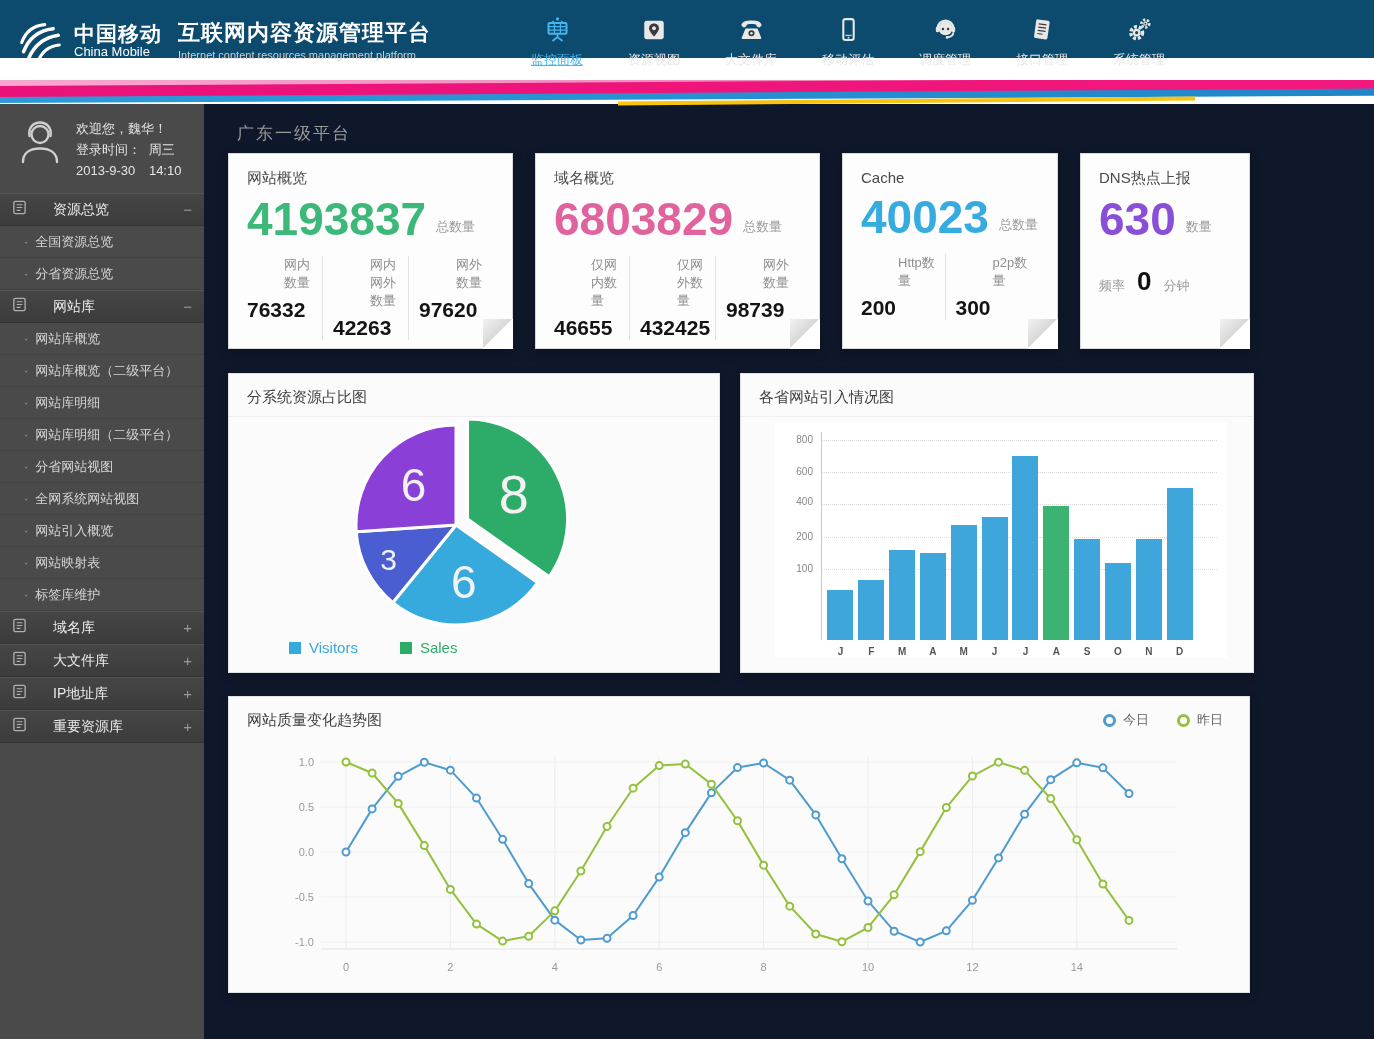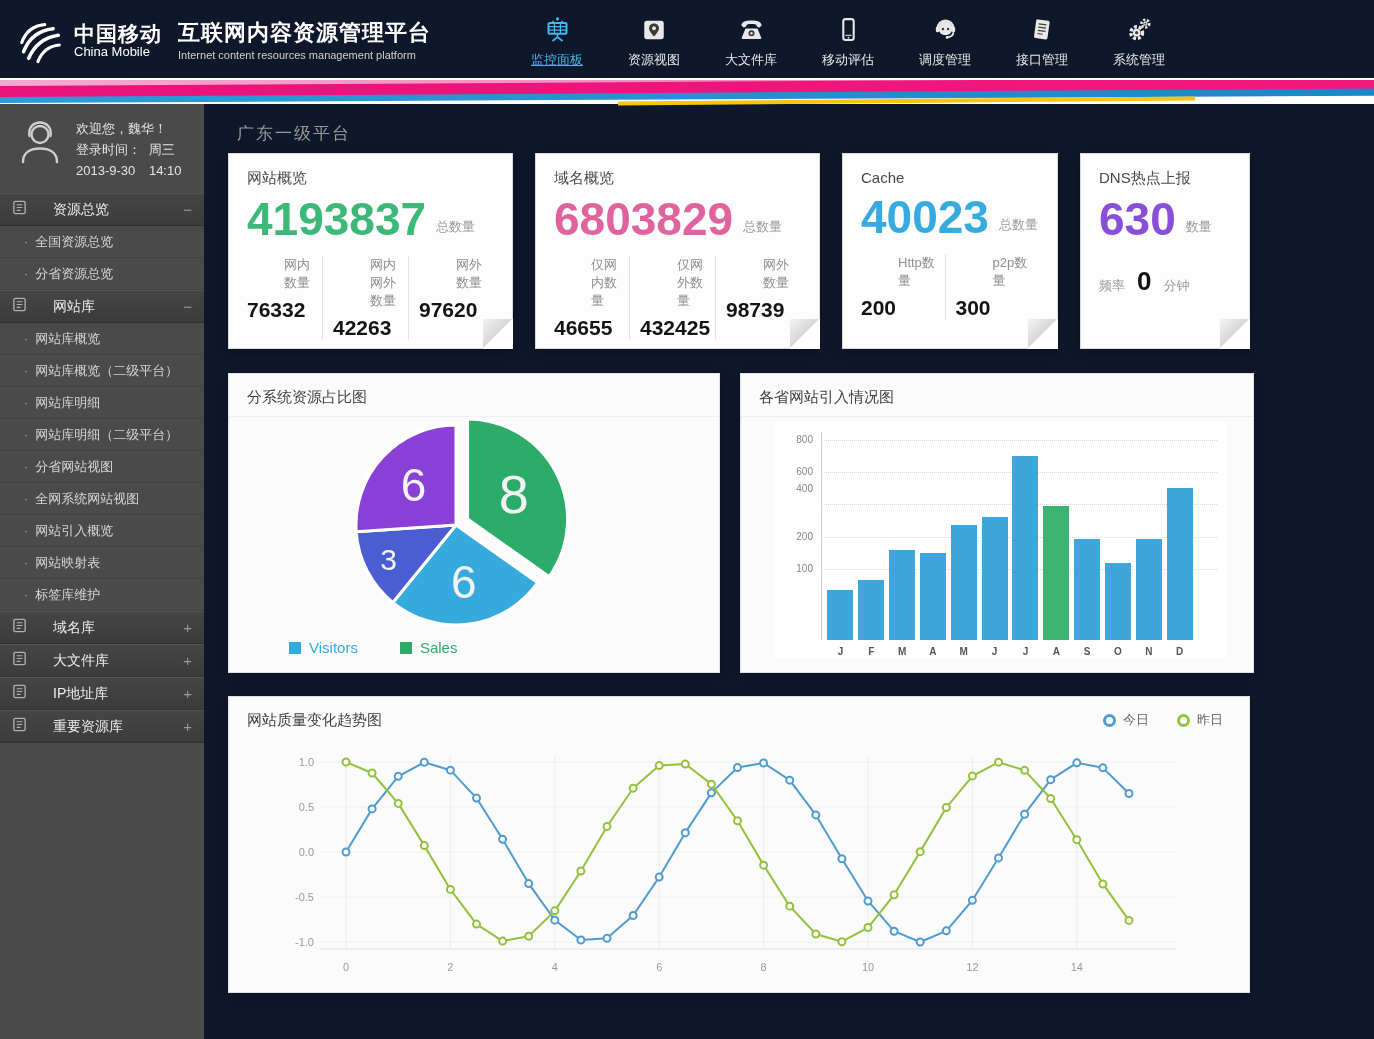--- a/index.html
+++ b/index.html
@@ -1,19 +1,19 @@
 <!DOCTYPE html>
 <html><head>
 <meta charset="utf-8">
 <style>
   html,body{margin:0;padding:0;background:#fff;}
   body{width:1374px;height:1039px;position:relative;overflow:hidden;
        font-family:"Liberation Sans","DejaVu Sans",sans-serif;}
   
-  .app-header{position:absolute;top:0;left:0;width:100%;height:78px;background:#0f172a;z-index:6;}
+  .app-header{position:absolute;top:0;left:0;width:100%;height:58px;background:#0c4a6e;z-index:6;}
   .brand{position:absolute;left:14px;top:0;height:82px;display:flex;align-items:center;}
   .logo-svg{margin-right:10px;}
   .brand-txt{margin-right:16px;line-height:1.1;}
   .brand-cn{color:#fff;font-size:21px;font-weight:bold;letter-spacing:1px;}
   .brand-en{color:#fff;font-size:13px;}
   .title-blk{line-height:1.2;}
   .app-title{color:#fff;font-size:22px;font-weight:bold;letter-spacing:1px;}
   .app-subtitle{color:#cfcfcf;font-size:11px;margin-top:3px;}
   .main-nav{position:absolute;left:518px;top:0;height:82px;display:flex;align-items:center;}
   .nav-item{width:78px;margin-right:19px;text-align:center;color:#e8e8e8;cursor:pointer;}
@@ -418,21 +418,21 @@
 
   <section class="panel bar-panel">
     <div class="panel-title">各省网站引入情况图</div>
     <div class="bar-box" id="bar-box">
         <div class="yaxis" style="height: 208px;"></div>
         <div class="grid" style="top: 147.104px;"></div>
         <div class="ytick" style="top: 141.104px;">100</div>
         <div class="grid" style="top: 115.032px;"></div>
         <div class="ytick" style="top: 109.032px;">200</div>
         <div class="grid" style="top: 81.905px;"></div>
-        <div class="ytick" style="top: 61px;">400</div>
+        <div class="ytick" style="top: 74px;">400</div>
         <div class="grid" style="top: 50.044px;"></div>
         <div class="ytick" style="top: 44.044px;">600</div>
         <div class="grid" style="top: 17.972px;"></div>
         <div class="ytick" style="top: 11.972px;">800</div>
         <div class="bar" style="left: 52.4167px; top: 168.373px; height: 49.6272px; background: rgb(62, 166, 219);"></div>
         <div class="xtick" style="left: 52.4167px; top: 224px;">J</div>
         <div class="bar" style="left: 83.25px; top: 157.738px; height: 60.2616px; background: rgb(62, 166, 219);"></div>
         <div class="xtick" style="left: 83.25px; top: 224px;">F</div>
         <div class="bar" style="left: 114.083px; top: 127.861px; height: 90.1392px; background: rgb(62, 166, 219);"></div>
         <div class="xtick" style="left: 114.083px; top: 224px;">M</div>

